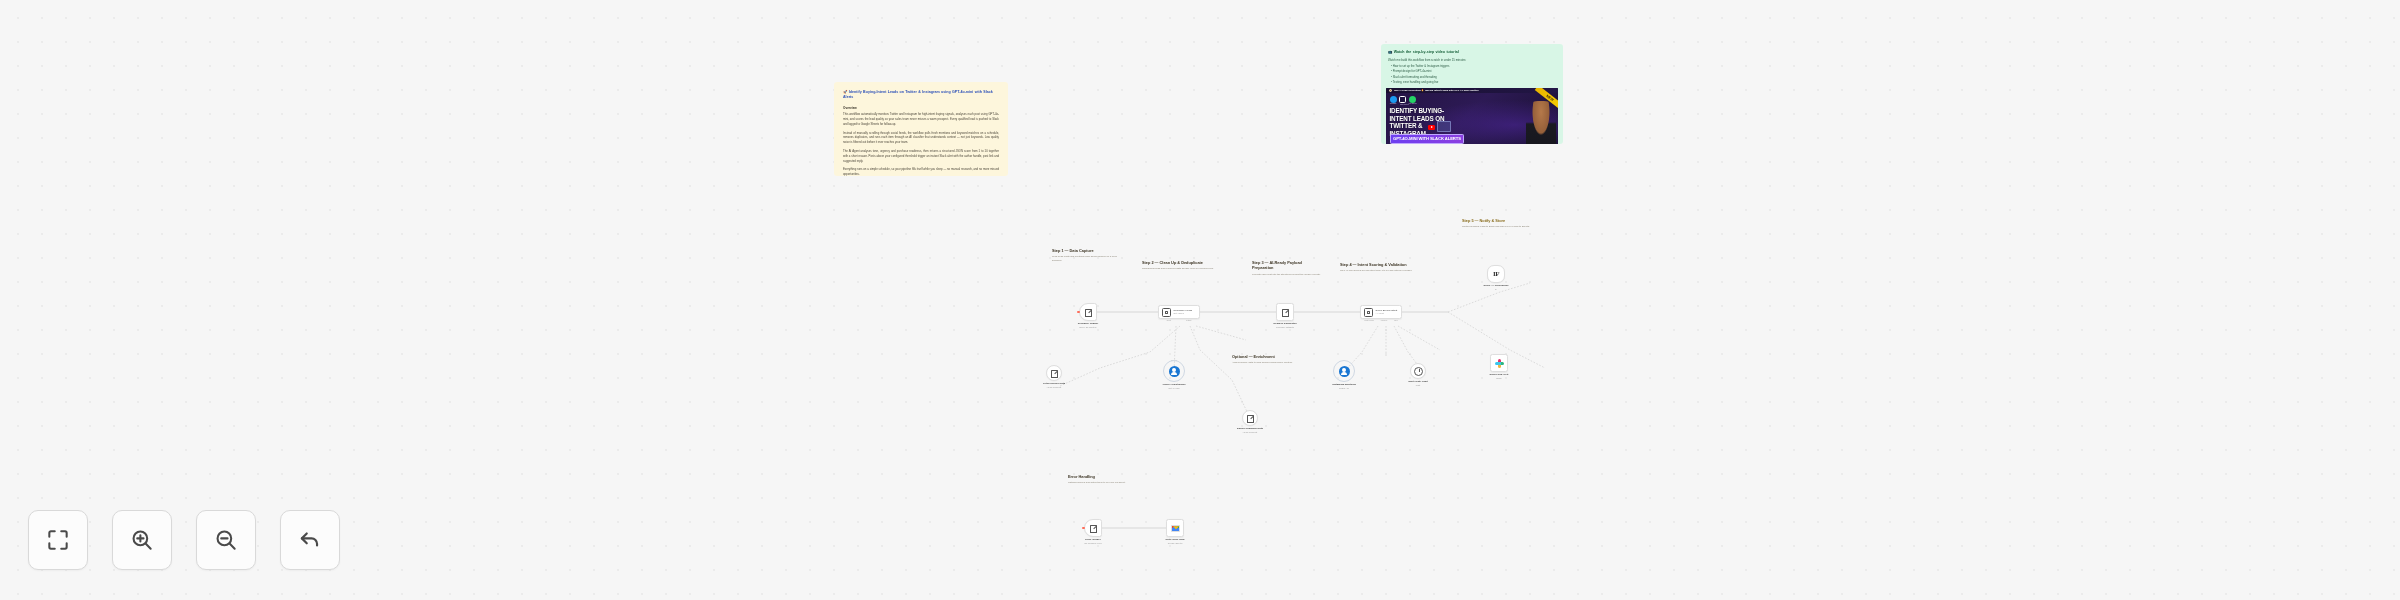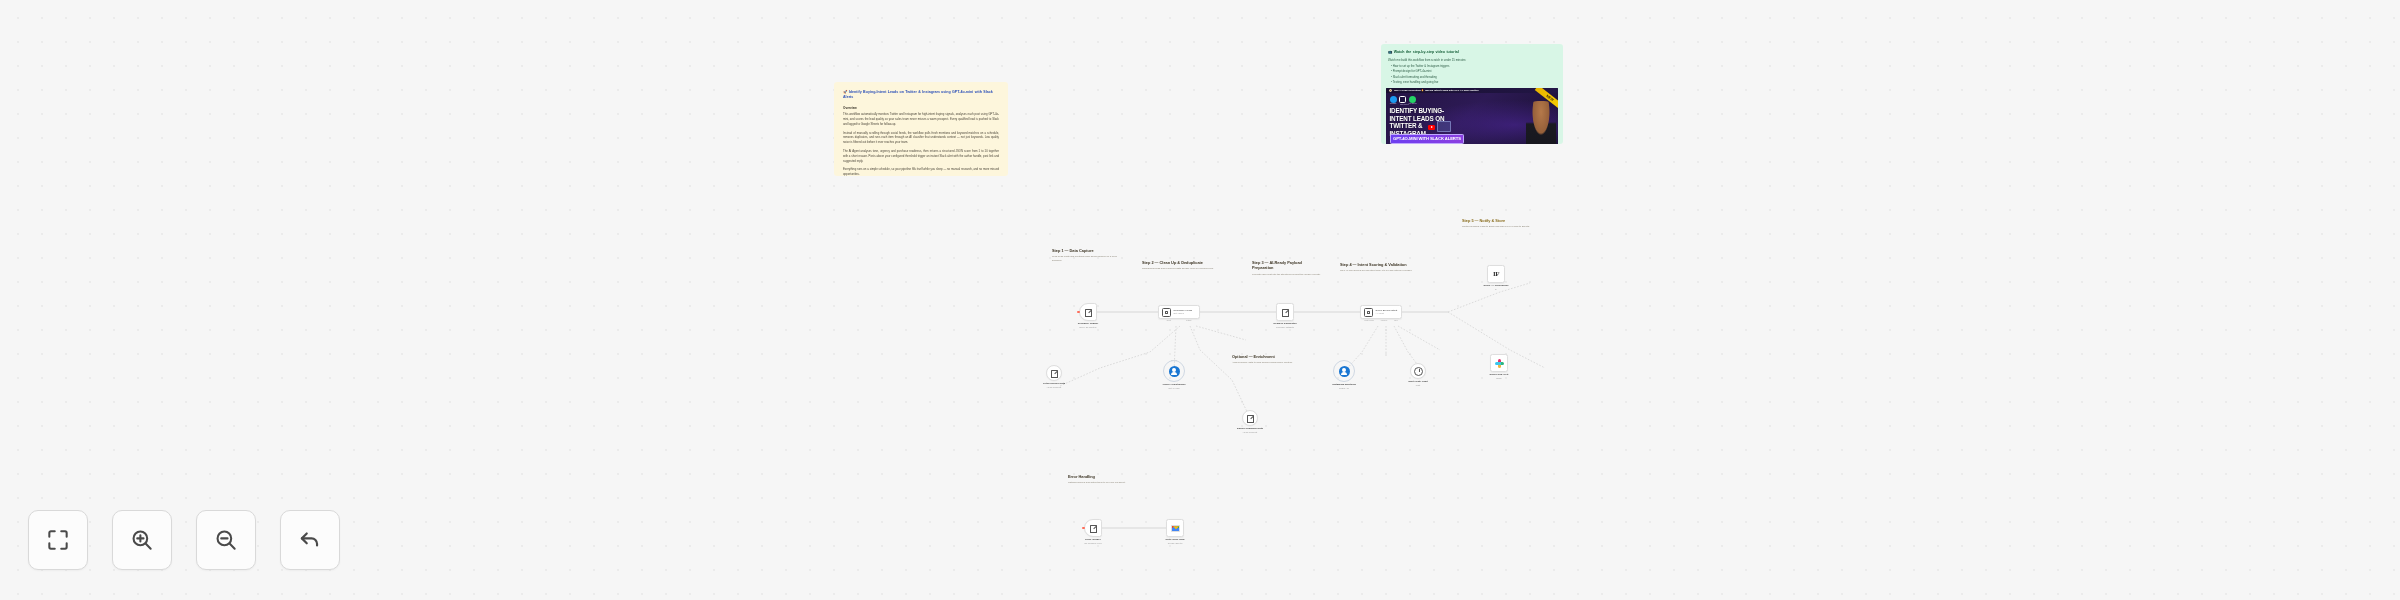--- a/index.html
+++ b/index.html
@@ -418,21 +418,21 @@
       <span>Score Buying Intent</span><br>
       <span style="color:#9b9b9b;font-size:2.2px">AI Agent</span>
     </span>
     <span class="nports">
       <span>Chat Model</span>
       <span>Memory</span>
       <span>Tool</span>
     </span>
   </div>
 
-  <div class="node sq" style="left:1487px; top:265px;">
+  <div class="node sq" style="left:1487px; top:265px;border-radius:7px;">
     <span class="ic-if">IF</span>
     <span class="nlabel">
       <span>Score &gt;= Threshold?</span>
       <span class="nsub">IF</span>
     </span>
   </div>
 
   <div class="node sq" style="left:1490px; top:354px;">
     <span class="ic ic-slack"></span>
     <span class="nlabel">

